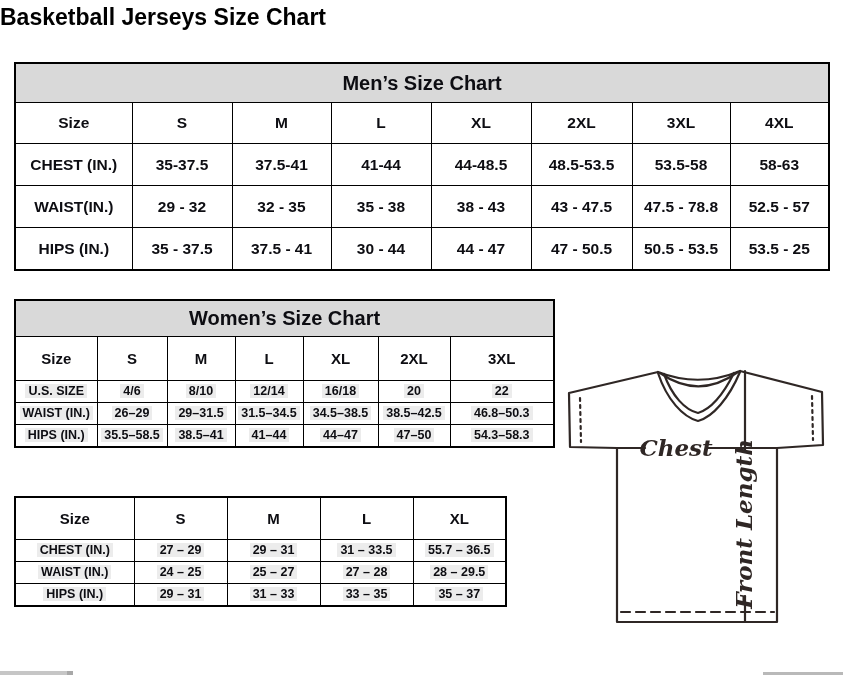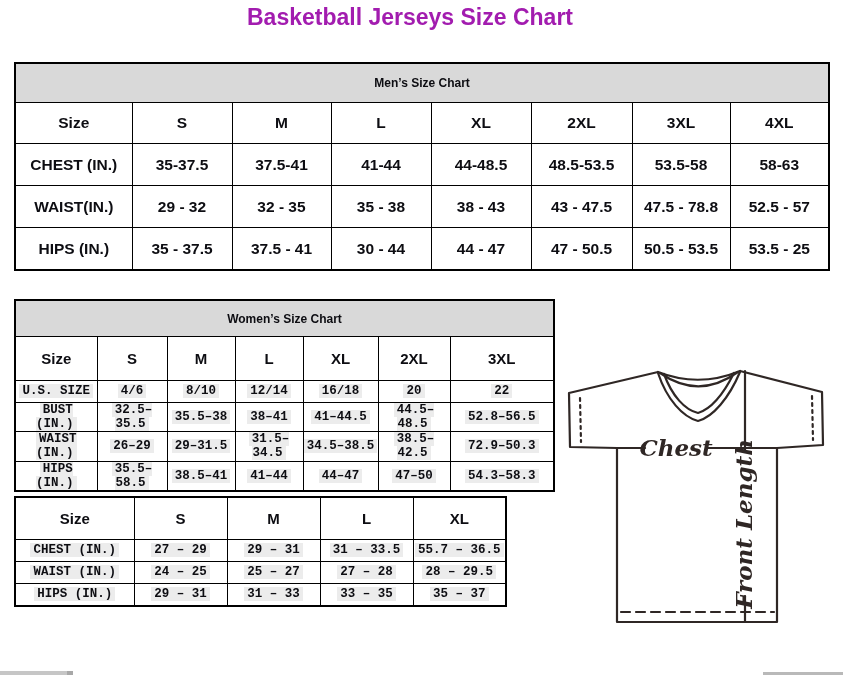--- a/index.html
+++ b/index.html
@@ -2,44 +2,44 @@
 <html><head>
 <meta charset="utf-8">
 <style>
   html,body{margin:0;padding:0;}
   body{
     width:843px;height:679px;overflow:hidden;background:#ffffff;
     font-family:"Liberation Sans","DejaVu Sans",sans-serif;
     position:relative;color:#000;
   }
   .page-title{
-    position:absolute;left:0;top:4px;width:820px;text-align:center;
-    font-size:23px;font-weight:bold;letter-spacing:0px;color:#a21caf;
+    position:absolute;left:0;top:4px;width:820px;
+    font-size:23px;font-weight:bold;letter-spacing:0px;color:#000000;
   }
   table.size-table{
     position:absolute;border-collapse:collapse;table-layout:fixed;
     border:2px solid #000;
   }
   table.size-table th,table.size-table td{
     border:1px solid #000;text-align:center;vertical-align:middle;
     padding:0;font-weight:bold;color:#0d0d12;
   }
-  .caption-row th{background:#d9d9d9;font-size:12px;border-bottom:1.5px solid #000;}
+  .caption-row th{background:#d9d9d9;font-size:20px;border-bottom:1.5px solid #000;}
   
   table.men{left:14px;top:62px;width:814px;}
   table.men .caption-row th{height:38px;}
   table.men .header-row th{height:40px;font-size:15.5px;}
   table.men .body-row td{height:41px;font-size:15.5px;}
   
   table.women{left:14px;top:299px;width:539px;}
   table.youth{left:14px;top:496px;width:491px;}
   table.women .caption-row th,table.youth .caption-row th{height:35px;}
   table.women .header-row th{height:43px;font-size:15px;}
   table.youth .header-row th{height:41px;font-size:15px;}
-  table.women .body-row td,table.youth .body-row td{height:21px;font-size:12.5px;font-family:Liberation Mono, monospace;}
+  table.women .body-row td,table.youth .body-row td{height:21px;font-size:12.5px;}
   table.women .rowlabel,table.youth .rowlabel{font-size:11.5px;}
   table.women .body-row .hl,table.youth .body-row .hl{
     background:#ececec;padding:0 3px;line-height:1.05;
   }
   
   .jersey-diagram{position:absolute;left:555px;top:358px;width:288px;height:300px;}
   
   .scroll-frag-left{position:absolute;left:0;top:671px;width:73px;height:4px;background:#c6c6c6;}
   .scroll-frag-left::after{content:"";position:absolute;right:0;top:0;width:6px;height:4px;background:#a8a8a8;}
   .scroll-frag-right{position:absolute;left:763px;top:672px;width:80px;height:3px;background:#b9b9b9;}
@@ -133,36 +133,27 @@
       <tr class="body-row">
         <td class="rowlabel"><span class="hl">U.S. SIZE</span></td>
         <td><span class="hl">4/6</span></td>
         <td><span class="hl">8/10</span></td>
         <td><span class="hl">12/14</span></td>
         <td><span class="hl">16/18</span></td>
         <td><span class="hl">20</span></td>
         <td><span class="hl">22</span></td>
       </tr>
       <tr class="body-row">
-        <td class="rowlabel"><span class="hl">BUST (IN.)</span></td>
-        <td><span class="hl">32.5–35.5</span></td>
-        <td><span class="hl">35.5–38</span></td>
-        <td><span class="hl">38–41</span></td>
-        <td><span class="hl">41–44.5</span></td>
-        <td><span class="hl">44.5–48.5</span></td>
-        <td><span class="hl">52.8–56.5</span></td>
-      </tr>
-      <tr class="body-row">
         <td class="rowlabel"><span class="hl">WAIST (IN.)</span></td>
         <td><span class="hl">26–29</span></td>
         <td><span class="hl">29–31.5</span></td>
         <td><span class="hl">31.5–34.5</span></td>
         <td><span class="hl">34.5–38.5</span></td>
         <td><span class="hl">38.5–42.5</span></td>
-        <td><span class="hl">72.9–50.3</span></td>
+        <td><span class="hl">46.8–50.3</span></td>
       </tr>
       <tr class="body-row">
         <td class="rowlabel"><span class="hl">HIPS (IN.)</span></td>
         <td><span class="hl">35.5–58.5</span></td>
         <td><span class="hl">38.5–41</span></td>
         <td><span class="hl">41–44</span></td>
         <td><span class="hl">44–47</span></td>
         <td><span class="hl">47–50</span></td>
         <td><span class="hl">54.3–58.3</span></td>
       </tr>

